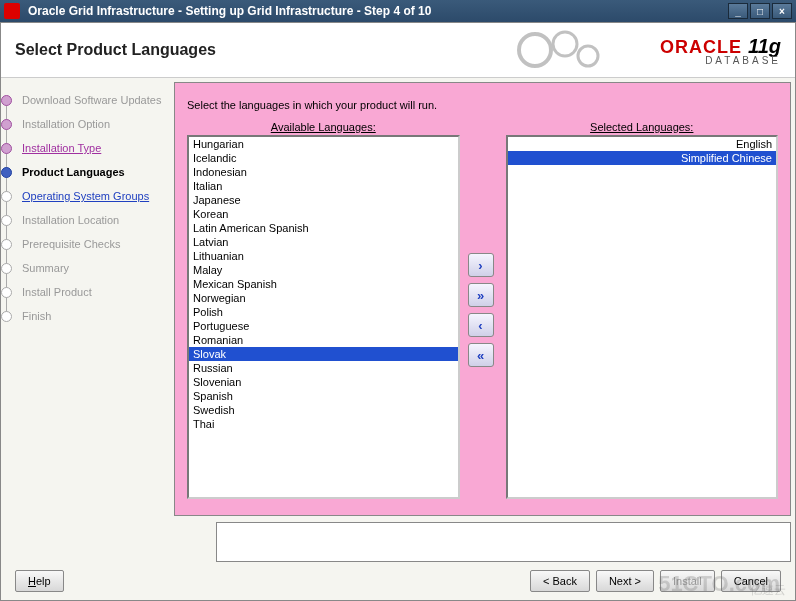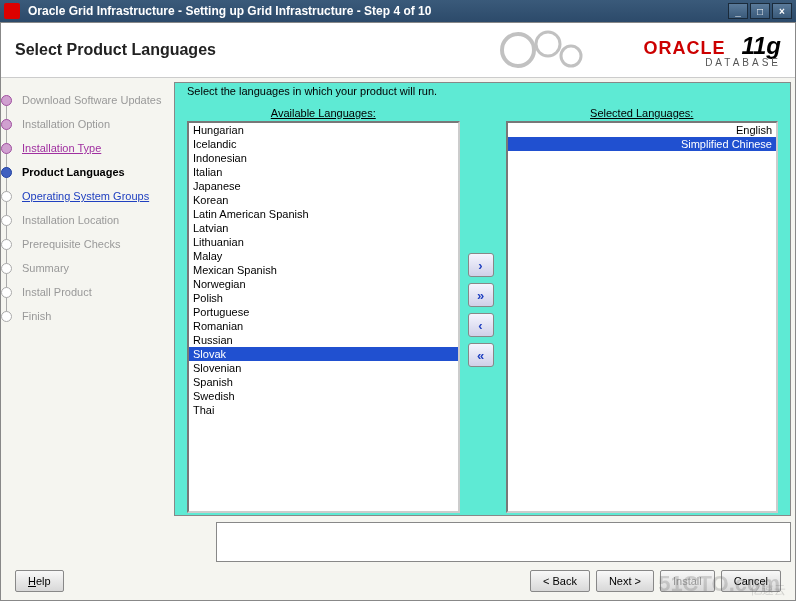--- a/index.html
+++ b/index.html
@@ -62,21 +62,21 @@
   .header-gears {
     width: 200px; height: 50px;
     display:flex; align-items:center; justify-content:center;
     opacity: 0.6;
   }
   .header-logo {
     font-family: Arial, sans-serif;
     text-align: right;
   }
   .logo-oracle { color: #c00; font-weight: bold; font-size: 18px; letter-spacing: 1px; margin-top: 23px;}
-  .logo-11g { color: #000; font-size: 24px; font-weight: bold; font-style: italic; margin-left: 16px; text-align: center;}
+  .logo-11g { color: #000; font-size: 20px; font-weight: bold; font-style: italic; margin-left: 6px; text-align: center;}
   .logo-database { color: #555; font-size: 10px; letter-spacing: 3px; display:block; margin-top:-3px;}
   .body {
     flex: 1;
     display: flex;
     overflow: hidden;
   }
   .sidebar {
     width: 173px;
     padding: 10px 6px 10px 0;
     background: #f5f5f0;
@@ -108,24 +108,24 @@
     z-index: 1;
   }
   .bullet.done { background: #d0a0d0; border-color: #a050a0; }
   .bullet.current { background: #4060c0; border-color: #2040a0; }
   .step-label { color: #999; }
   .step-label.link { color: #2040c0; text-decoration: underline; cursor: pointer; }
   .step-label.link.visited { color: #a030a0; }
   .step-label.current { color: #000; font-weight: bold; }
   .main {
     flex: 1;
-    background: #5eead4;
+    background: #f9a8d4;
     border: 1px solid #888;
     margin: 4px 4px 0 0;
-    padding: 2px 12px;
+    padding: 16px 12px;
     display: flex;
     flex-direction: column;
   }
   .instruction { margin-bottom: 10px; color: #000; }
   .lists-row {
     flex: 1;
     display: flex;
     gap: 8px;
   }
   .list-col { display: flex; flex-direction: column; }
@@ -306,22 +306,22 @@
               <div class="list-item">Korean</div>
               <div class="list-item">Latin American Spanish</div>
               <div class="list-item">Latvian</div>
               <div class="list-item">Lithuanian</div>
               <div class="list-item">Malay</div>
               <div class="list-item">Mexican Spanish</div>
               <div class="list-item">Norwegian</div>
               <div class="list-item">Polish</div>
               <div class="list-item">Portuguese</div>
               <div class="list-item">Romanian</div>
+              <div class="list-item selected">Slovak</div>
               <div class="list-item">Russian</div>
-              <div class="list-item selected">Slovak</div>
               <div class="list-item">Slovenian</div>
               <div class="list-item">Spanish</div>
               <div class="list-item">Swedish</div>
               <div class="list-item">Thai</div>
             </div>
         </div>
         <div class="transfer-col">
           <div class="tbtn">›</div>
           <div class="tbtn">»</div>
           <div class="tbtn">‹</div>

